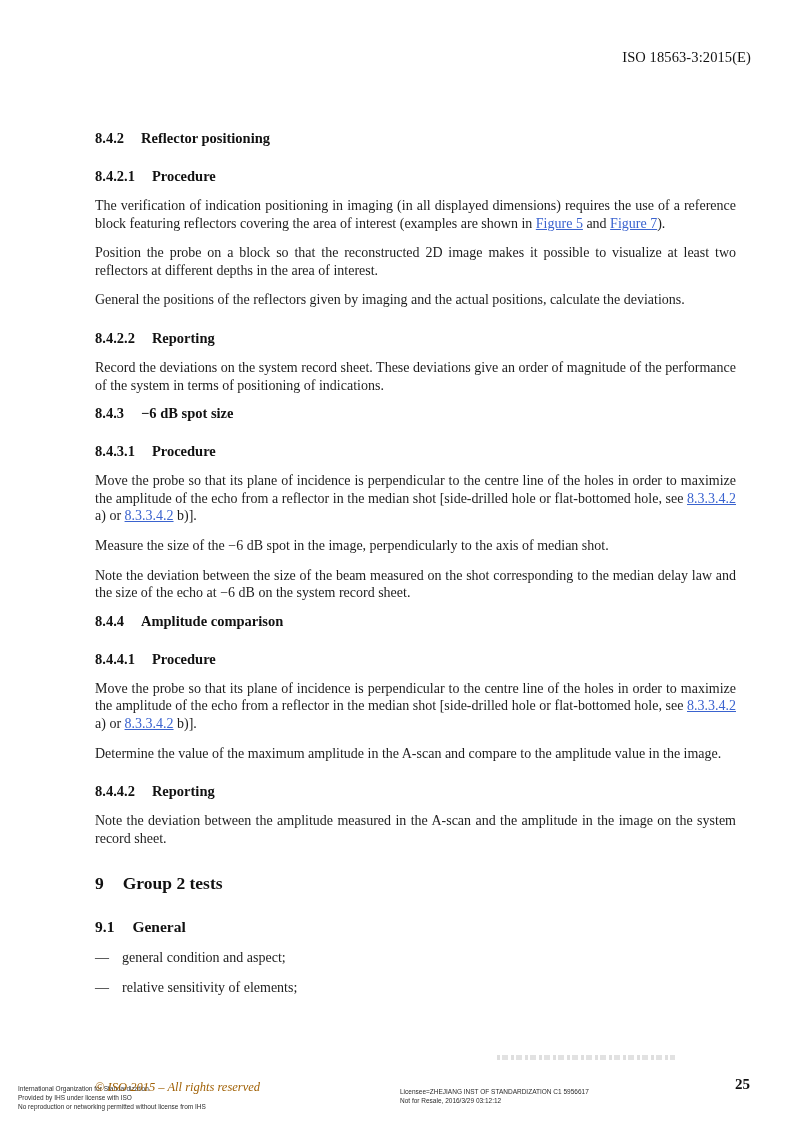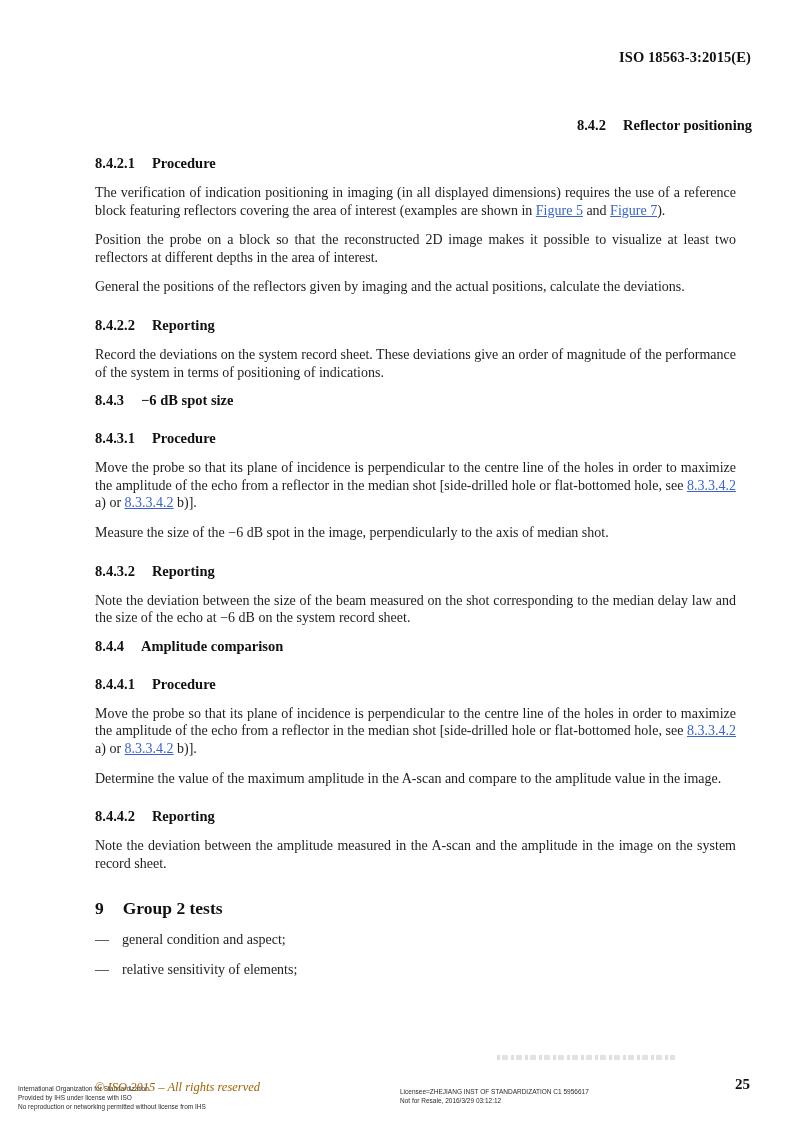--- a/index.html
+++ b/index.html
@@ -10,39 +10,39 @@
     background: #ffffff;
     font-family: "Liberation Serif", serif;
     color: #1d1d1d;
     overflow: hidden;
   }
   .doc-code {
     position: absolute;
     top: 49px;
     right: 49px;
     font-size: 14.5px;
-    font-weight: bold;
+    font-weight: normal;
     color: #111;
     letter-spacing: 0.1px;
   }
   .content {
     position: absolute;
     left: 95px;
     top: 112px;
     width: 657px;
   }
   .h3, .h4 {
     font-size: 14.5px;
     font-weight: bold;
     color: #111;
     margin: 20px 0 0 0;
     line-height: 18px;
   }
   .h3 { margin-top: 10px; }
-  .h3.first { margin-top: 4px; text-align: right; }
+  .h3.first { margin-top: 17px; }
   .h3 .num, .h4 .num { display: inline-block; margin-right: 17px; }
   .h1-sec {
     font-size: 17.5px;
     font-weight: bold;
     color: #111;
     margin: 25px 0 8px 0;
     line-height: 22px;
   }
   .h1-sec .num { display: inline-block; margin-right: 19px; }
   .h2-sec {
@@ -155,23 +155,20 @@
     </div>
 
     <div class="h4">
       <span class="num">8.4.3.1</span><span>Procedure</span>
     </div>
 
     <p class="para"><span>Move the probe so that its plane of incidence is perpendicular to the centre line of the holes in order to maximize the amplitude of the echo from a reflector in the median shot [side-drilled hole or flat-bottomed hole, see </span><a class="xref" href="#">8.3.3.4.2</a><span> a) or </span><a class="xref" href="#">8.3.3.4.2</a><span> b)].</span></p>
 
     <p class="para">Measure the size of the −6 dB spot in the image, perpendicularly to the axis of median shot.</p>
 
-    <div class="h4">
-      <span class="num">8.4.3.2</span><span>Reporting</span>
-    </div>
 
     <p class="para">Note the deviation between the size of the beam measured on the shot corresponding to the median delay law and the size of the echo at −6 dB on the system record sheet.</p>
 
     <div class="h3">
       <span class="num">8.4.4</span><span>Amplitude comparison</span>
     </div>
 
     <div class="h4">
       <span class="num">8.4.4.1</span><span>Procedure</span>
     </div>
@@ -183,20 +180,23 @@
     <div class="h4">
       <span class="num">8.4.4.2</span><span>Reporting</span>
     </div>
 
     <p class="para">Note the deviation between the amplitude measured in the A-scan and the amplitude in the image on the system record sheet.</p>
 
     <div class="h1-sec">
       <span class="num">9</span><span>Group 2 tests</span>
     </div>
 
+    <div class="h2-sec">
+      <span class="num">9.1</span><span>General</span>
+    </div>
 
 
     <div class="bullet">
       <span class="dash">—</span>
         <span>general condition and aspect;</span>
     </div>
 
     <div class="bullet">
       <span class="dash">—</span>
         <span>relative sensitivity of elements;</span>

